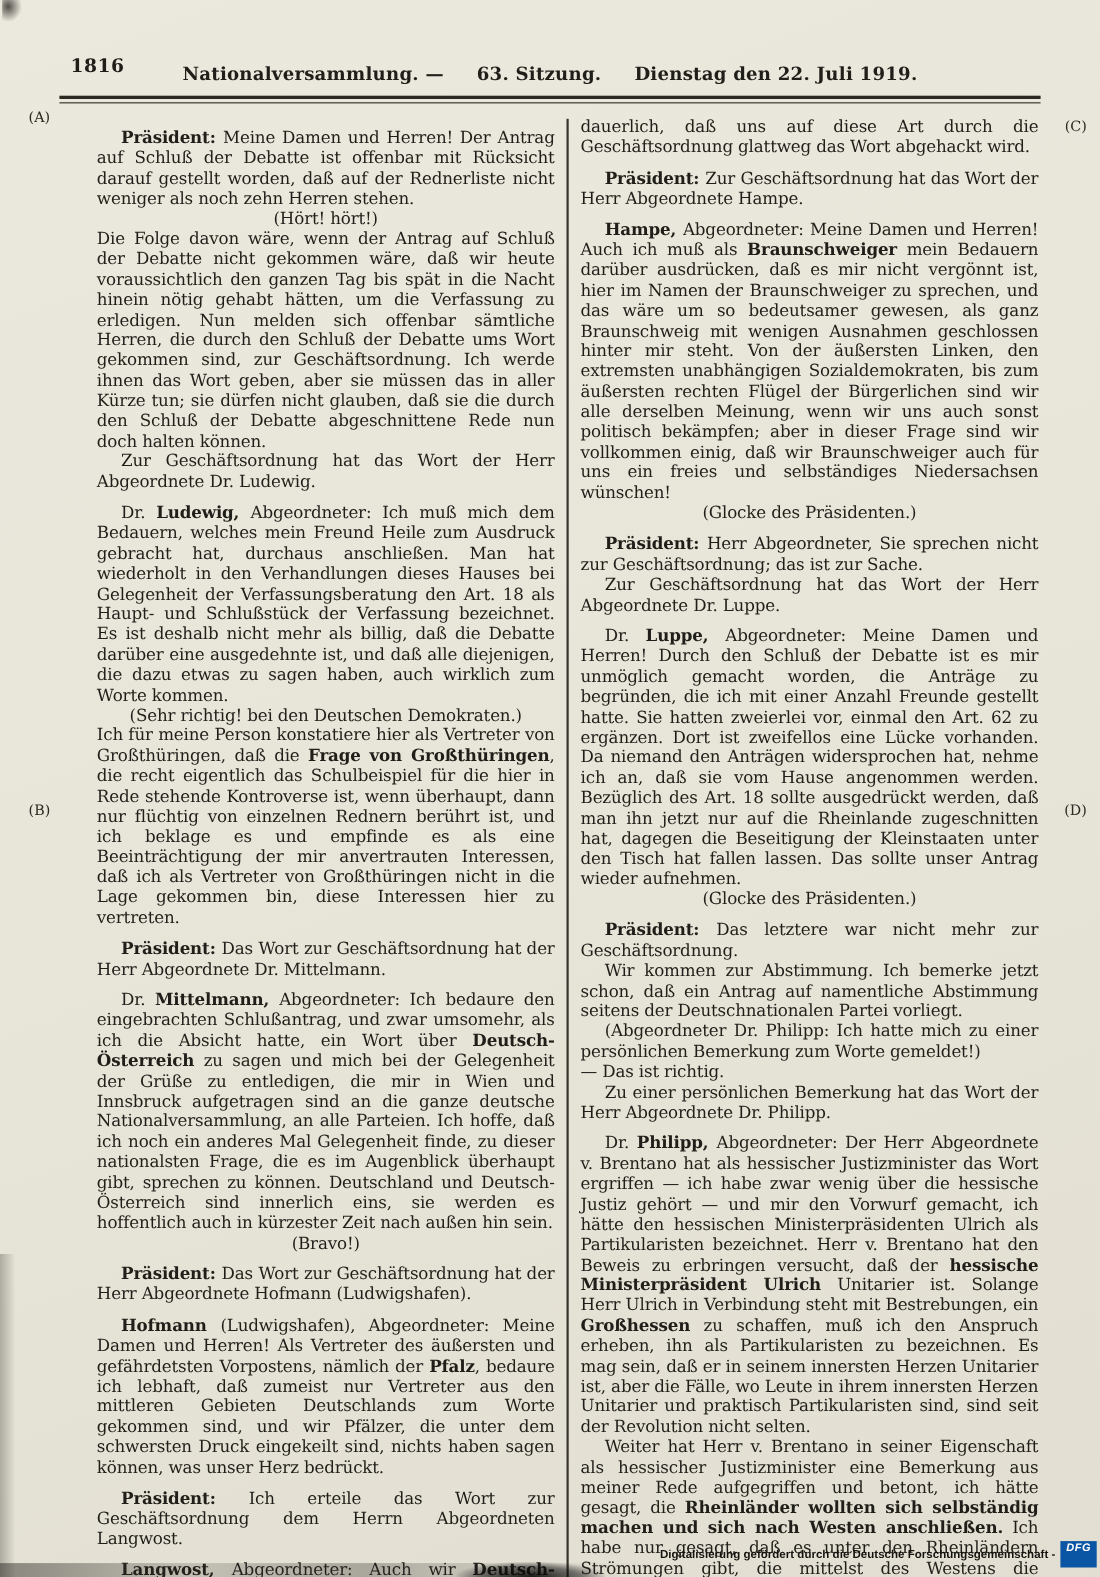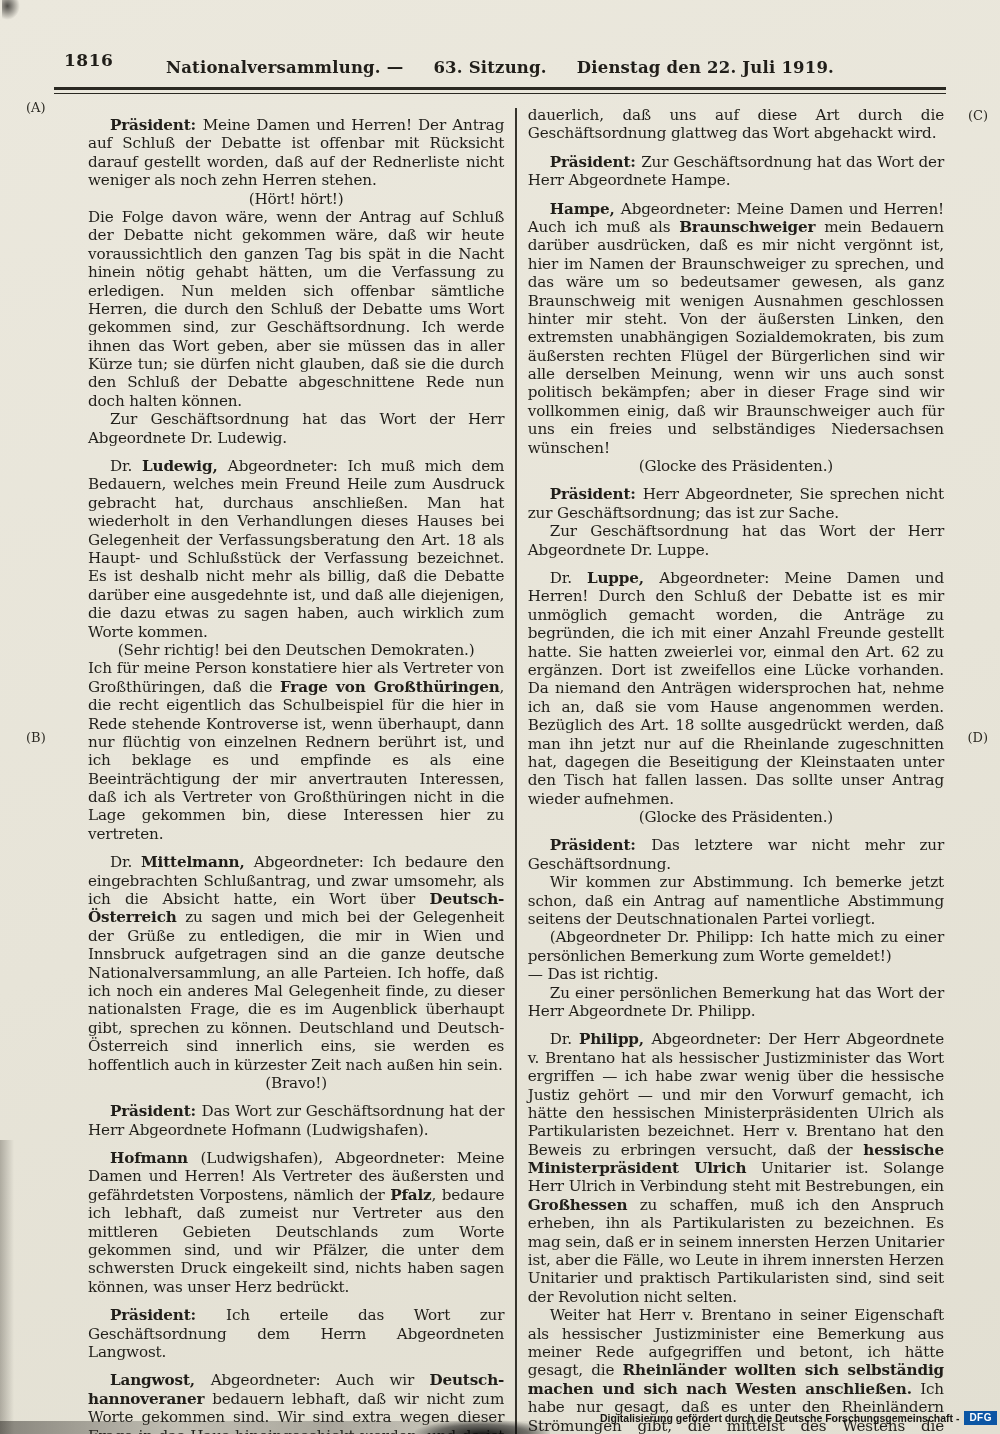--- a/index.html
+++ b/index.html
@@ -74,22 +74,22 @@
   .page-footer {
     position: absolute; right: 3px; bottom: 9px;
     display: flex; align-items: center; gap: 5px;
     font-family: "Liberation Sans", sans-serif;
     font-size: 10.5px; font-weight: bold; color: #15130f;
     z-index: 3;
   }
   .dfg-logo {
     display: inline-block;
     background: #0b56a4; color: #ffffff;
-    font-size: 10px; font-weight: bold;
-    padding: 1px 5px 2px 5px;
+    font-style: italic; font-size: 10px; font-weight: bold;
+    padding: 1px 5px 12px 5px;
     letter-spacing: 0.5px;
   }
   
   .artifact { position: absolute; pointer-events: none; z-index: 2; }
   .artifact-corner-tl {
     left: 2px; top: 0; width: 18px; height: 20px;
     background: radial-gradient(ellipse at 30% 30%, rgba(30,28,24,0.75), rgba(30,28,24,0) 70%);
   }
   .artifact-bottom-band {
     left: 0; right: 400px; bottom: 0; height: 13px;
@@ -128,20 +128,21 @@
 
   <main class="columns">
     <section class="col">
         <p class="para speech indent"><span class="b">Präsident: </span><span>Meine Damen und Herren! Der Antrag auf Schluß der Debatte ist offenbar mit Rücksicht darauf gestellt worden, daß auf der Rednerliste nicht weniger als noch zehn Herren stehen.</span></p>
         <p class="para stage"><span>(Hört! hört!)</span></p>
         <p class="para body"><span>Die Folge davon wäre, wenn der Antrag auf Schluß der Debatte nicht gekommen wäre, daß wir heute voraussichtlich den ganzen Tag bis spät in die Nacht hinein nötig gehabt hätten, um die Verfassung zu erledigen. Nun melden sich offenbar sämtliche Herren, die durch den Schluß der Debatte ums Wort gekommen sind, zur Geschäftsordnung. Ich werde ihnen das Wort geben, aber sie müssen das in aller Kürze tun; sie dürfen nicht glauben, daß sie die durch den Schluß der Debatte abgeschnittene Rede nun doch halten können.</span></p>
         <p class="para body indent"><span>Zur Geschäftsordnung hat das Wort der Herr Abgeordnete Dr. Ludewig.</span></p>
         <p class="para speech indent"><span>Dr. </span><span class="b">Ludewig, </span><span>Abgeordneter: Ich muß mich dem Bedauern, welches mein Freund Heile zum Ausdruck gebracht hat, durchaus anschließen. Man hat wiederholt in den Verhandlungen dieses Hauses bei Gelegenheit der Verfassungsberatung den Art. 18 als Haupt- und Schlußstück der Verfassung bezeichnet. Es ist deshalb nicht mehr als billig, daß die Debatte darüber eine ausgedehnte ist, und daß alle diejenigen, die dazu etwas zu sagen haben, auch wirklich zum Worte kommen.</span></p>
         <p class="para stage"><span>(Sehr richtig! bei den Deutschen Demokraten.)</span></p>
         <p class="para body"><span>Ich für meine Person konstatiere hier als Vertreter von Großthüringen, daß die </span><span class="b">Frage von Großthüringen</span><span>, die recht eigentlich das Schulbeispiel für die hier in Rede stehende Kontroverse ist, wenn überhaupt, dann nur flüchtig von einzelnen Rednern berührt ist, und ich beklage es und empfinde es als eine Beeinträchtigung der mir anvertrauten Interessen, daß ich als Vertreter von Großthüringen nicht in die Lage gekommen bin, diese Interessen hier zu vertreten.</span></p>
+        <p class="para speech indent"><span class="b">Präsident: </span><span>Das Wort zur Geschäftsordnung hat der Herr Abgeordnete Dr. Mittelmann.</span></p>
         <p class="para speech indent"><span>Dr. </span><span class="b">Mittelmann, </span><span>Abgeordneter: Ich bedaure den eingebrachten Schlußantrag, und zwar umsomehr, als ich die Absicht hatte, ein Wort über </span><span class="b">Deutsch-Österreich</span><span> zu sagen und mich bei der Gelegenheit der Grüße zu entledigen, die mir in Wien und Innsbruck aufgetragen sind an die ganze deutsche Nationalversammlung, an alle Parteien. Ich hoffe, daß ich noch ein anderes Mal Gelegenheit finde, zu dieser nationalsten Frage, die es im Augenblick überhaupt gibt, sprechen zu können. Deutschland und Deutsch-Österreich sind innerlich eins, sie werden es hoffentlich auch in kürzester Zeit nach außen hin sein.</span></p>
         <p class="para stage"><span>(Bravo!)</span></p>
         <p class="para speech indent"><span class="b">Präsident: </span><span>Das Wort zur Geschäftsordnung hat der Herr Abgeordnete Hofmann (Ludwigshafen).</span></p>
         <p class="para speech indent"><span class="b">Hofmann </span><span>(Ludwigshafen), Abgeordneter: Meine Damen und Herren! Als Vertreter des äußersten und gefährdetsten Vorpostens, nämlich der </span><span class="b">Pfalz</span><span>, bedaure ich lebhaft, daß zumeist nur Vertreter aus den mittleren Gebieten Deutschlands zum Worte gekommen sind, und wir Pfälzer, die unter dem schwersten Druck eingekeilt sind, nichts haben sagen können, was unser Herz bedrückt.</span></p>
         <p class="para speech indent"><span class="b">Präsident: </span><span>Ich erteile das Wort zur Geschäftsordnung dem Herrn Abgeordneten Langwost.</span></p>
         <p class="para speech indent"><span class="b">Langwost, </span><span>Abgeordneter: Auch wir </span><span class="b">Deutsch-hannoveraner</span><span> bedauern lebhaft, daß wir nicht zum Worte gekommen sind. Wir sind extra wegen dieser Frage in das Haus hineingeschickt worden, und da ist es tief be-</span></p>
       </section>
     <div class="col-divider"></div>
     <section class="col">
         <p class="para body"><span>dauerlich, daß uns auf diese Art durch die Geschäftsordnung glattweg das Wort abgehackt wird.</span></p>

